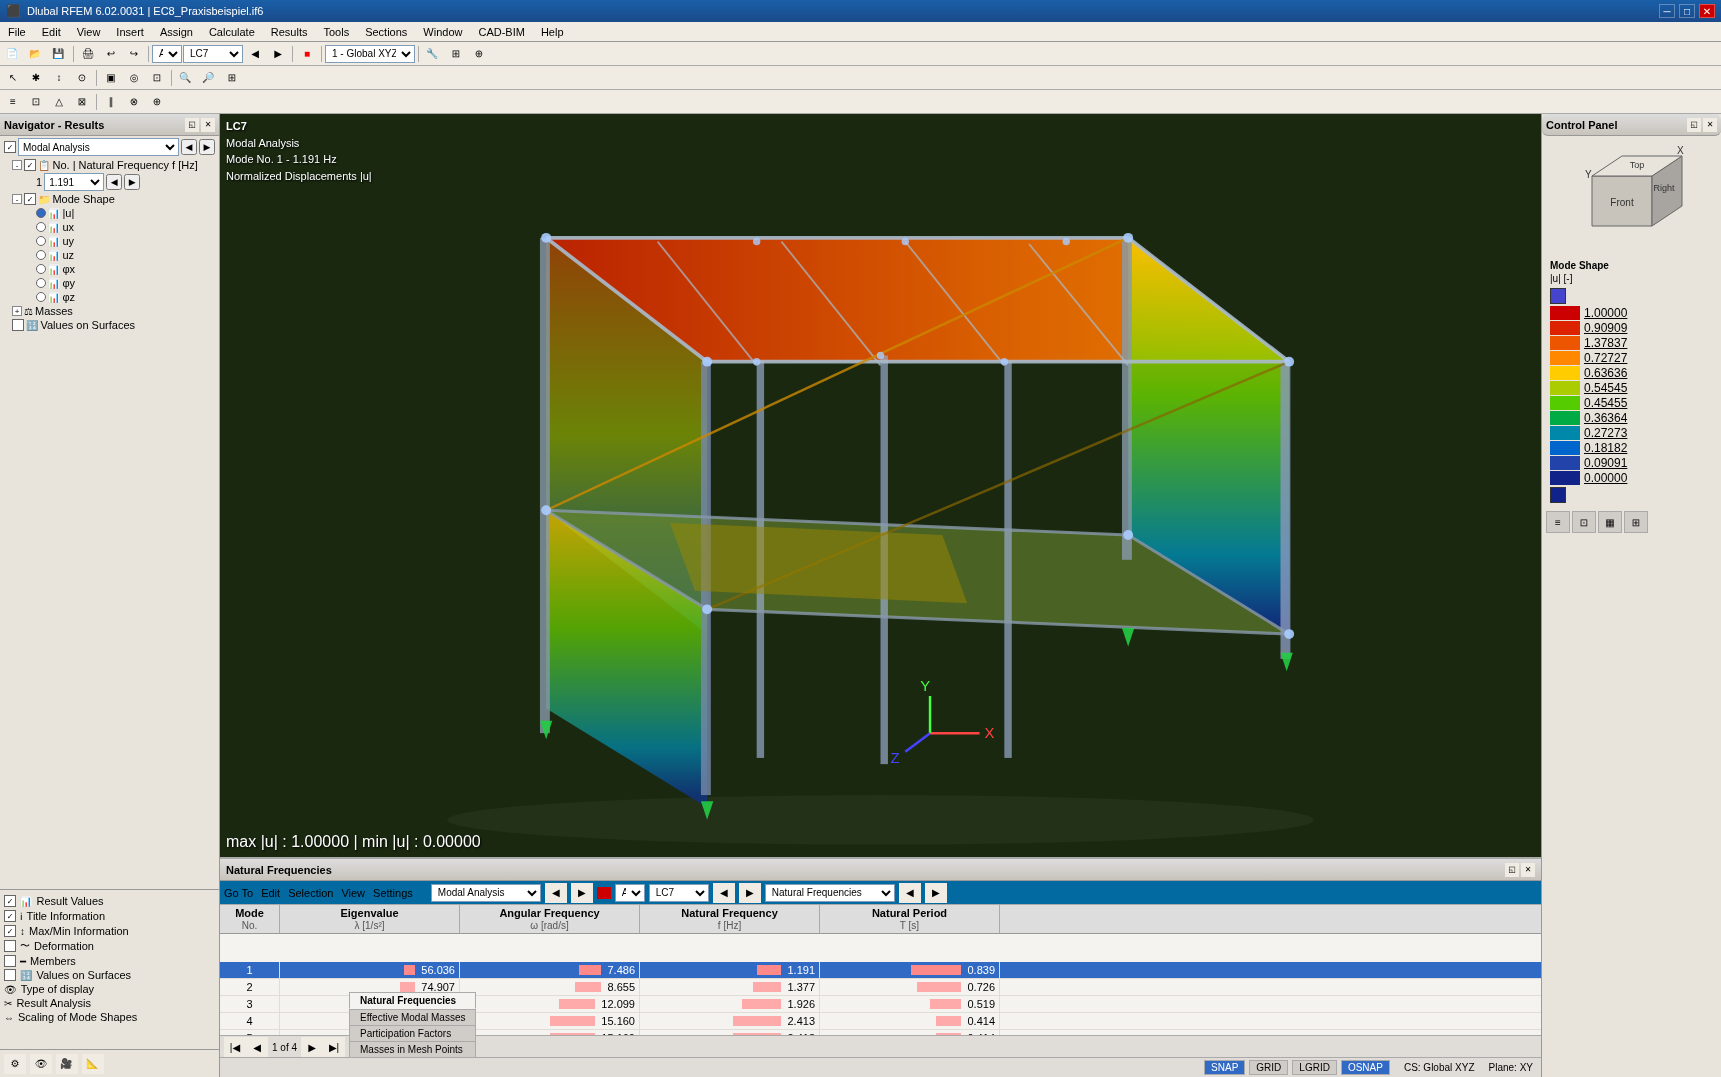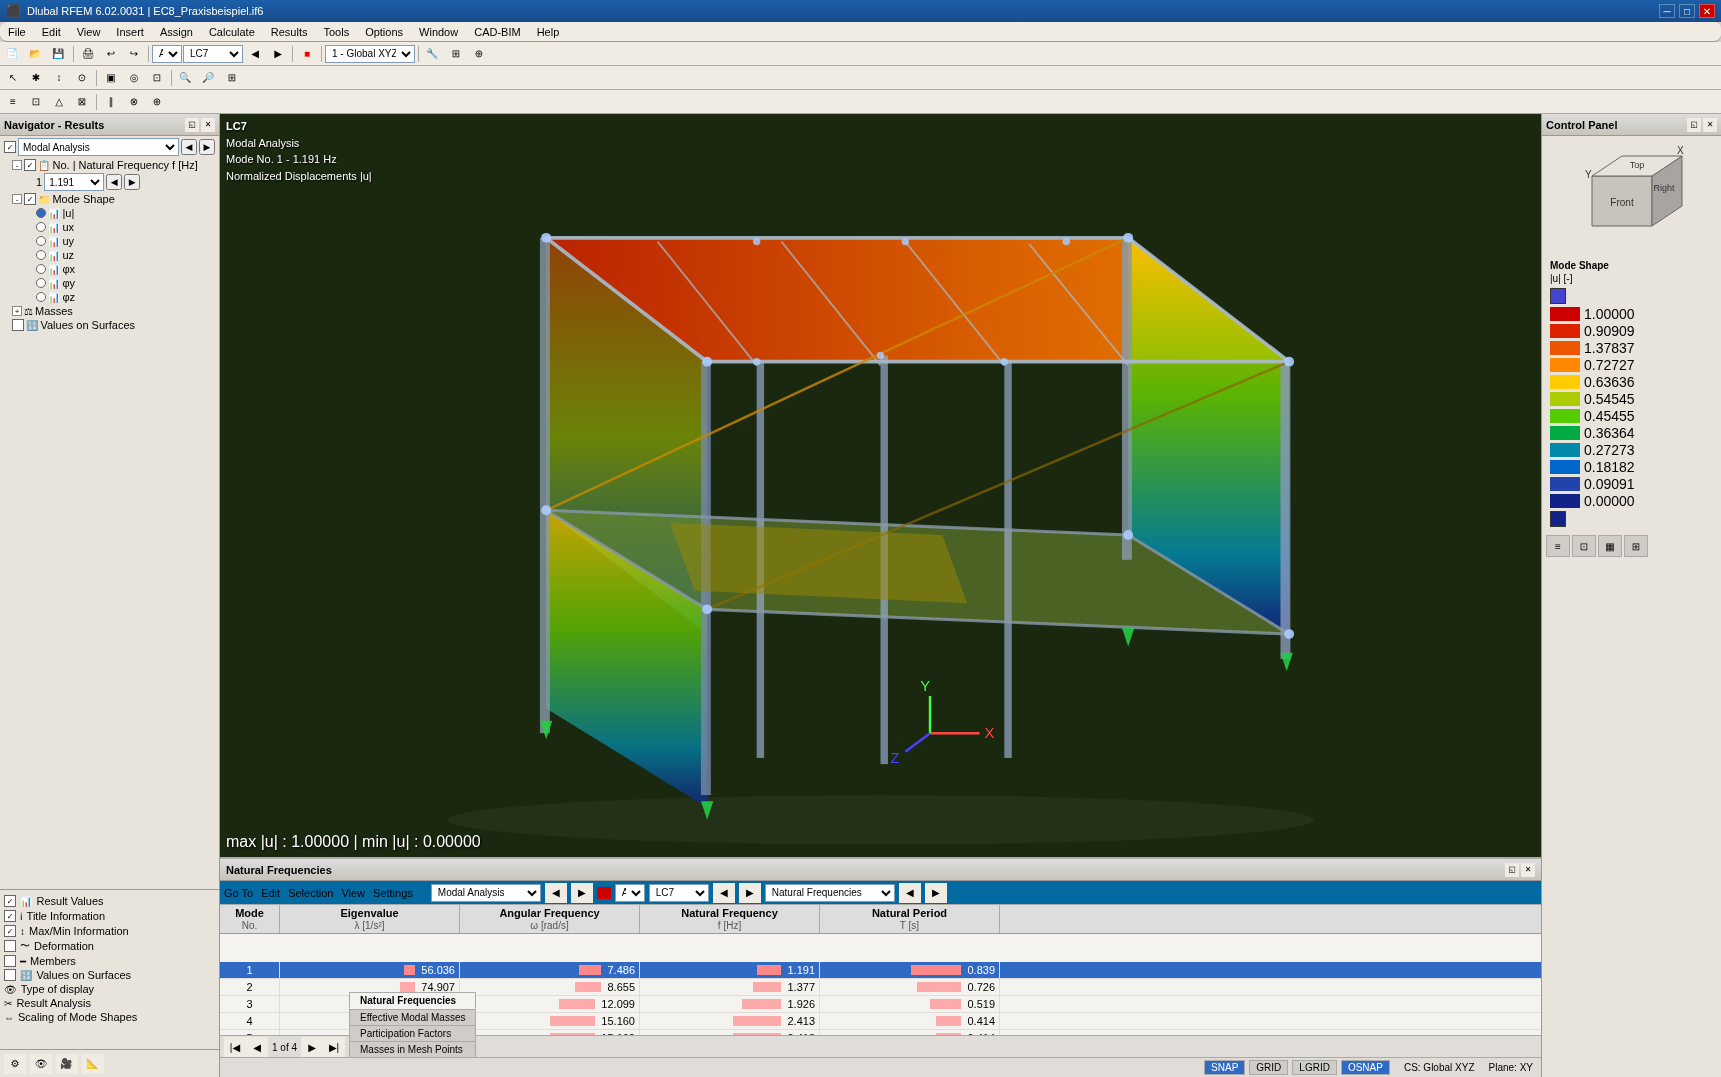--- a/index.html
+++ b/index.html
@@ -5,21 +5,21 @@
     * { margin: 0; padding: 0; box-sizing: border-box; }
     body { width: 1721px; height: 1077px; overflow: hidden; background: #d4d0c8; font-family: 'Segoe UI', Tahoma, Arial, sans-serif; font-size: 11px; color: #000; }
 
     
     #titlebar { height: 22px; background: linear-gradient(to bottom, #1a5fa8, #1a4a8a); display: flex; align-items: center; justify-content: space-between; padding: 0 6px; color: white; font-size: 11px; }
     #titlebar .title { display: flex; align-items: center; gap: 6px; }
     #titlebar .controls { display: flex; gap: 4px; }
     #titlebar .controls span { width: 16px; height: 14px; display: flex; align-items: center; justify-content: center; font-size: 10px; cursor: pointer; border: 1px solid rgba(255,255,255,0.3); }
 
     
-    #menubar { height: 20px; background: #f0ece4; display: flex; align-items: center; gap: 0; border-bottom: 1px solid #999; border-radius: 7px; }
+    #menubar { height: 20px; background: #f0ece4; display: flex; align-items: center; gap: 0; border-bottom: 1px solid #999; }
     #menubar span { padding: 2px 8px; cursor: pointer; font-size: 11px; }
 
     
     .toolbar { height: 24px; background: #f0ece4; border-bottom: 1px solid #aaa; display: flex; align-items: center; padding: 0 2px; gap: 1px; }
     .toolbar-btn { width: 22px; height: 20px; background: #f0ece4; border: 1px solid transparent; cursor: pointer; display: flex; align-items: center; justify-content: center; font-size: 10px; }
     .toolbar-sep { width: 1px; height: 16px; background: #aaa; margin: 0 2px; }
     .toolbar-combo { height: 18px; border: 1px solid #7f9db9; font-size: 10px; background: white; padding: 0 2px; }
 
     
     #main { display: flex; height: calc(1077px - 22px - 20px - 24px - 24px - 24px); }
@@ -72,26 +72,26 @@
     
     #bottom-tabs { height: 22px; border-top: 1px solid #aaa; background: #e0ddd8; display: flex; align-items: flex-end; }
     .btab { padding: 2px 10px; border: 1px solid #aaa; border-bottom: none; margin-right: 2px; cursor: pointer; font-size: 10px; background: #d0cdc8; }
     .btab.active { background: #f5f3ef; border-bottom: 1px solid #f5f3ef; font-weight: bold; }
     #bottom-status { height: 20px; background: #e0ddd8; border-top: 1px solid #aaa; display: flex; align-items: center; justify-content: space-between; padding: 0 8px; font-size: 10px; }
     .status-btn { padding: 1px 6px; border: 1px solid #aaa; background: #d0cdc8; cursor: pointer; font-size: 10px; }
     .status-btn.active { background: #316ac5; color: white; }
 
     
     #rightpanel { width: 180px; background: #e8e4dc; border-left: 1px solid #999; display: flex; flex-direction: column; }
-    #rp-header { height: 22px; background: linear-gradient(to bottom, #ddd, #c8c4bc); border-bottom: 1px solid #999; display: flex; align-items: center; justify-content: space-between; padding: 0 4px; font-weight: bold; font-size: 11px; }
+    #rp-header { height: 22px; background: linear-gradient(to bottom, #ddd, #c8c4bc); border-bottom: 1px solid #999; display: flex; align-items: center; justify-content: space-between; padding: 0 4px; font-weight: bold; font-size: 11px; border-radius: 6px; }
     #rp-cube { width: 120px; height: 100px; margin: 10px auto; position: relative; }
     #rp-colorscale { padding: 4px 8px; }
     .rp-cs-row { display: flex; align-items: center; gap: 4px; margin-bottom: 1px; }
     .rp-cs-swatch { width: 30px; height: 14px; }
-    .rp-cs-label { font-size: 14px; }
+    .rp-cs-label { font-size: 12px; text-decoration: underline; }
     #rp-toolbar { display: flex; gap: 2px; padding: 4px; flex-wrap: wrap; }
     .rp-btn { width: 24px; height: 22px; background: #d0cdc8; border: 1px solid #aaa; cursor: pointer; display: flex; align-items: center; justify-content: center; font-size: 10px; }
 
     
     .nav-combo-row { display: flex; align-items: center; gap: 2px; padding: 2px 4px; }
     select.nav-combo { height: 18px; font-size: 10px; border: 1px solid #7f9db9; background: white; }
   </style>
 </head>
 <body>
 
@@ -110,21 +110,21 @@
 <div id="menubar">
   <div id="menubar-items" style="display: flex;">
       <span>File</span>
       <span>Edit</span>
       <span>View</span>
       <span>Insert</span>
       <span>Assign</span>
       <span>Calculate</span>
       <span>Results</span>
       <span>Tools</span>
-      <span>Options</span>
+      <span>Sections</span>
       <span>Window</span>
       <span>CAD-BIM</span>
       <span>Help</span>
     </div>
 </div>
 
 <div class="toolbar">
   <button class="toolbar-btn">📄</button>
   <button class="toolbar-btn">📂</button>
   <button class="toolbar-btn">💾</button>

